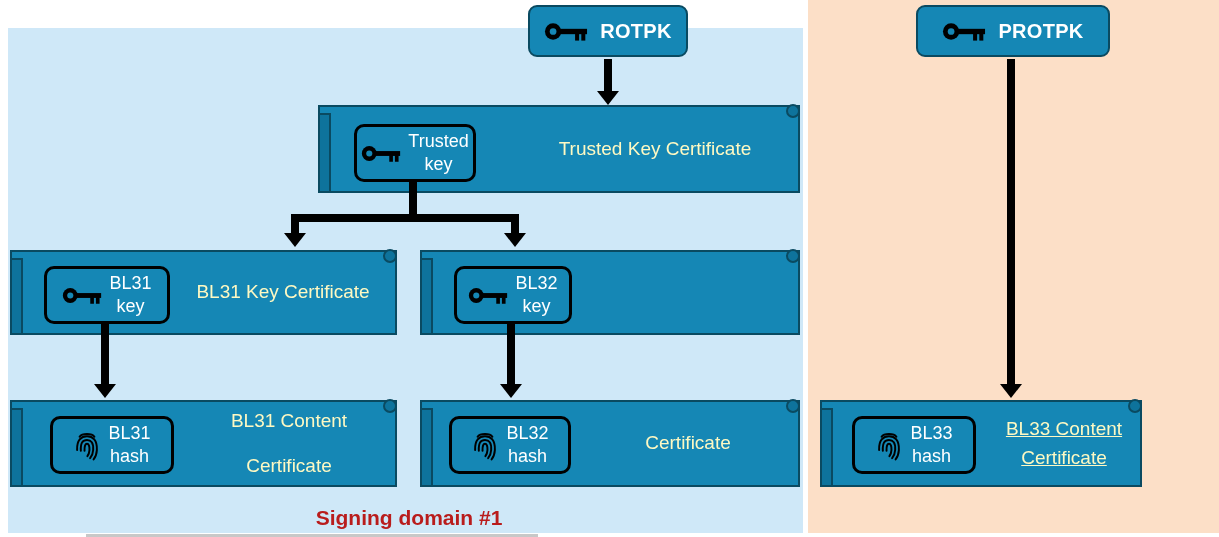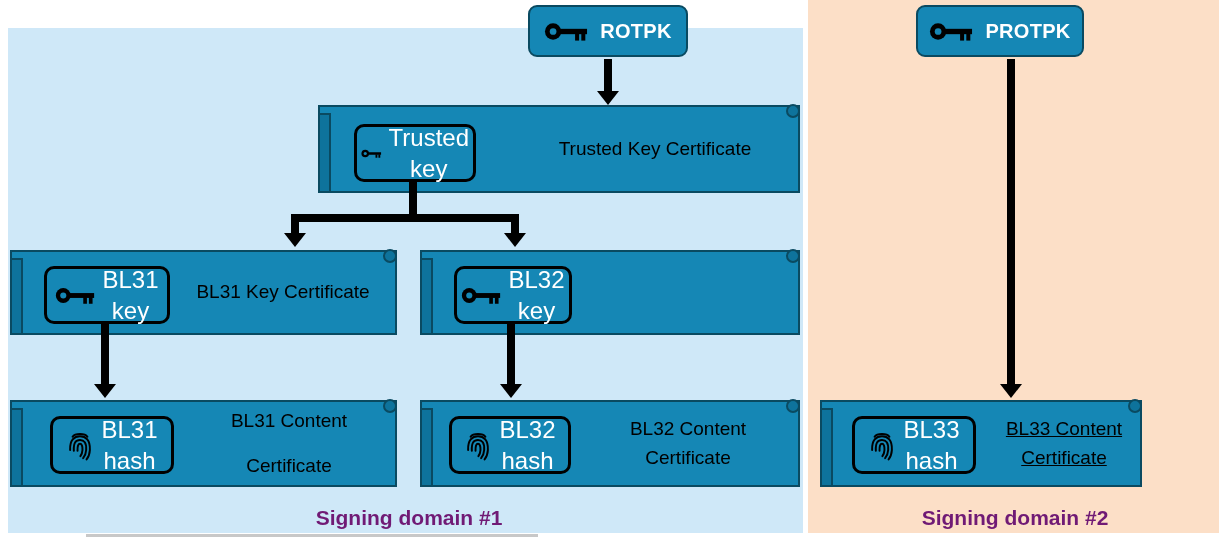--- a/index.html
+++ b/index.html
@@ -9,28 +9,28 @@
   .node { position:absolute; display:flex; align-items:center; justify-content:center; gap:12px;
           background:#1587b5; border:2px solid #0a4a61; border-radius:9px; color:#fff;
           font-size:20px; font-weight:600; letter-spacing:0.3px; z-index:3; }
   .banner { position:absolute; background:#1587b5; border:2px solid #0a4a61; }
   .roll { position:absolute; left:-2px; top:6px; bottom:-2px; width:13px; background:#0e739c;
           border:2px solid #0a4a61; z-index:1; }
   .curl { position:absolute; right:-2px; top:-3px; width:14px; height:14px; border-radius:50%;
           background:#0e739c; border:2px solid #0a4a61; z-index:1; }
   .tag { position:absolute; display:flex; align-items:center; justify-content:center; gap:7px;
          border:3px solid #000; border-radius:10px; color:#fff; z-index:2; padding:2px 4px; }
-  .tag .lines { display:flex; flex-direction:column; align-items:center; line-height:1.3; font-size:24px; }
+  .tag .lines { display:flex; flex-direction:column; align-items:center; line-height:1.3; font-size:18px; }
   .banner-title { position:absolute; top:0; bottom:0; display:flex; flex-direction:column;
-                  align-items:center; justify-content:center; color:#000000; font-size:19px;
+                  align-items:center; justify-content:center; color:#fef9c3; font-size:19px;
                   line-height:1.5; z-index:2; text-align:center; }
   .aline { position:absolute; background:#000; z-index:2; }
   .ahead { position:absolute; width:0; height:0; border-left:11px solid transparent;
            border-right:11px solid transparent; border-top:14px solid #000; z-index:2; }
-  .domain-label { position:absolute; color:#701a75; font-size:21px; font-weight:700; text-align:center; }
+  .domain-label { position:absolute; color:#b91c1c; font-size:21px; font-weight:700; text-align:center; }
   .artifact { position:absolute; background:#c8c8c8; }
 </style>
 </head>
 <body>
 
 <div id="canvas">
 
   <div class="bg" style="left:8px; top:28px; width:795px; height:505px; background:#cfe8f8;"></div>
   <div class="bg" style="left:808px; top:0; width:411px; height:533px; background:#fcdfc7;"></div>
 
@@ -38,21 +38,21 @@
     <svg width="44" height="25" viewBox="0 0 46 26">
       <circle cx="9.5" cy="13" r="8.5" fill="#000"></circle>
       <circle cx="9.5" cy="13" r="3.5" fill="#1587b5"></circle>
       <rect x="16" y="10.2" width="29" height="5.6" fill="#000"></rect>
       <rect x="32.5" y="15" width="4.2" height="7.5" fill="#000"></rect>
       <rect x="39" y="15" width="4.2" height="7.5" fill="#000"></rect>
     </svg>
     <span>ROTPK</span>
   </div>
 
-  <div class="node" style="left:916px; top:5px; width:168px; height:52px;">
+  <div class="node" style="left:916px; top:5px; width:194px; height:52px;">
     <svg width="44" height="25" viewBox="0 0 46 26">
       <circle cx="9.5" cy="13" r="8.5" fill="#000"></circle>
       <circle cx="9.5" cy="13" r="3.5" fill="#1587b5"></circle>
       <rect x="16" y="10.2" width="29" height="5.6" fill="#000"></rect>
       <rect x="32.5" y="15" width="4.2" height="7.5" fill="#000"></rect>
       <rect x="39" y="15" width="4.2" height="7.5" fill="#000"></rect>
     </svg>
     <span>PROTPK</span>
   </div>
 
@@ -169,21 +169,20 @@
           <path d="M9.5 27 C9 17, 12 14, 17 14 C22 14, 25 17, 24.5 26 C24.2 30.5, 22.7 33.8, 20.8 36"></path>
           <path d="M14 27 C13.8 21, 15 18.5, 17 18.5 C19 18.5, 20.2 21, 20 26 C19.8 29.5, 18.8 31.8, 17.5 33.6"></path>
         </g>
       </svg>
       <span class="lines">
         <span>BL32</span>
         <span>hash</span>
       </span>
     </div>
     <div class="banner-title" style="left:160px; right:4px;">
-      <span>BL32 Content</span>
       <span>Certificate</span>
     </div>
   </div>
 
   <div class="banner" style="left:820px; top:400px; width:322px; height:87px;">
     <span class="roll"></span>
     <span class="curl"></span>
     <div class="tag" style="left:30px; top:14px; width:124px; height:58px;">
       <svg width="28" height="34" viewBox="0 0 34 40">
         <g fill="none" stroke="#000" stroke-width="2.4" stroke-linecap="round">
@@ -198,17 +197,16 @@
         <span>hash</span>
       </span>
     </div>
     <div class="banner-title" style="left:170px; right:4px;text-decoration:underline;">
       <span>BL33 Content</span>
       <span>Certificate</span>
     </div>
   </div>
 
   <div class="domain-label" style="left:248px; top:506px; width:322px;">Signing domain #1</div>
-  <div class="domain-label" style="left:854px; top:506px; width:322px;">Signing domain #2</div>
 
   <div class="artifact" style="left:86px; top:534px; width:452px; height:3px;"></div>
 
 </div>
 
 </body></html>

